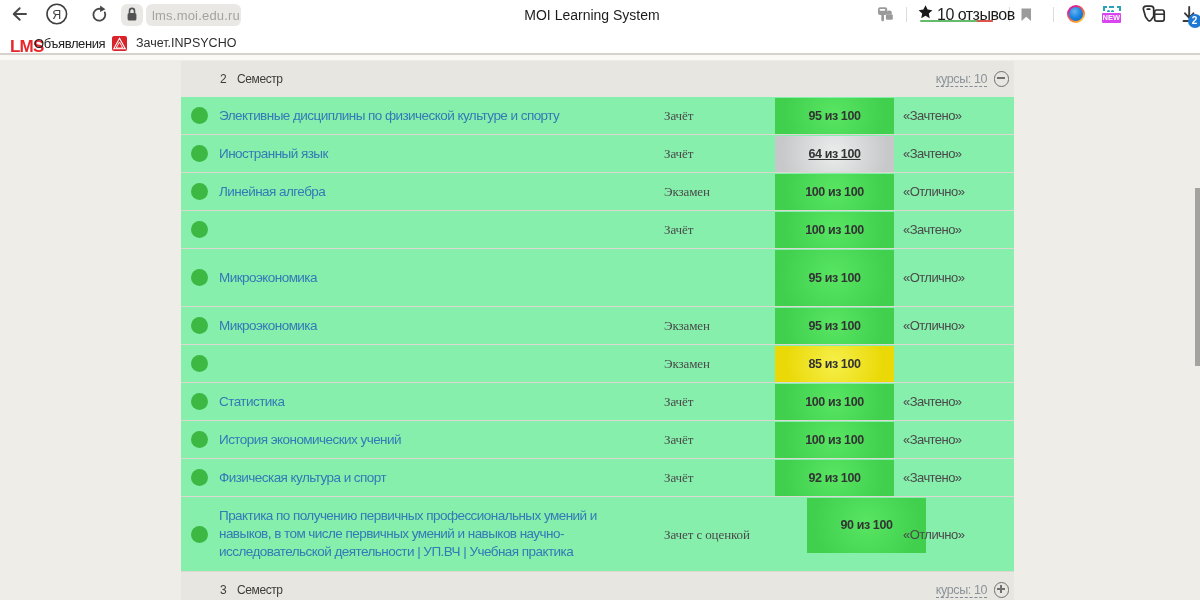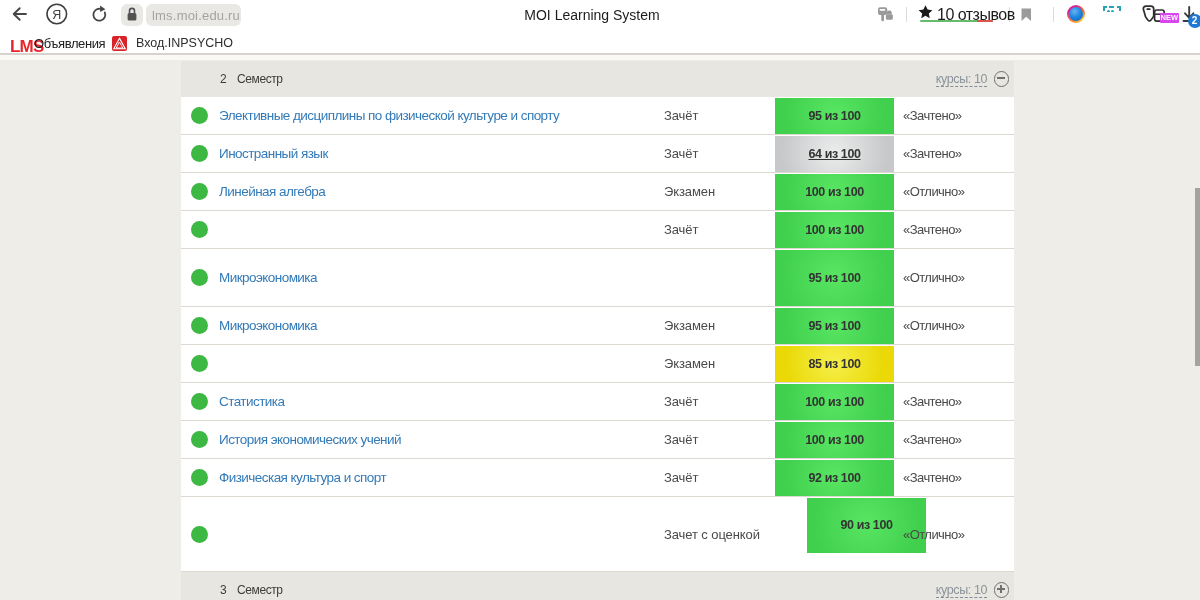--- a/index.html
+++ b/index.html
@@ -10,21 +10,21 @@
 
 #chrome { position:absolute; top:0; left:0; width:1200px; height:55px; background:#fff; border-bottom:2.5px solid #d6d3ce; z-index:5; }
 #strip { position:absolute; top:55px; left:0; width:1200px; height:4.5px; background:#faf9f6; z-index:4; }
 .sep { position:absolute; width:1px; background:#dcdcdc; top:7px; height:15px; }
 .pill { position:absolute; top:4px; height:22px; background:#e9e8e5; border-radius:6px; }
 #urltext { position:absolute; left:152px; top:8px; font-size:13px; color:#a5a3a0; letter-spacing:0.2px; }
 #title { position:absolute; left:492px; width:200px; top:7px; text-align:center; font-size:14px; color:#1c1c1c; }
 #revtext { position:absolute; left:937px; top:6px; font-size:16px; letter-spacing:-0.5px; color:#1d1d1d; }
 #revbar { position:absolute; left:920px; top:19.5px; width:73px; height:2.2px; background:#65ba6b; border-radius:1px; }
 #revbar .red { position:absolute; right:0; top:0; width:16px; height:2.2px; background:#dd544c; border-radius:0 1px 1px 0; }
-#neww { position:absolute; left:1160px; top:12.5px; width:18.5px; height:10px; background:#d946ef; border-radius:1px; color:#fff; font-size:7.5px; font-weight:bold; text-align:center; line-height:10px; letter-spacing:0; }
+#neww { position:absolute; left:1102px; top:12.5px; width:18.5px; height:10px; background:#d946ef; border-radius:1px; color:#fff; font-size:7.5px; font-weight:bold; text-align:center; line-height:10px; letter-spacing:0; }
 .teal { position:absolute; background:#27a3b5; }
 #badge { position:absolute; left:1187.5px; top:14px; width:14px; height:14px; background:#1f78d1; border-radius:50%; color:#fff; font-size:10px; font-weight:bold; text-align:center; line-height:14px; }
 #orb { position:absolute; left:1067px; top:5px; width:18px; height:18px; border-radius:50%;
   background:conic-gradient(from 0deg, #e0218a 0deg, #ff6d2e 70deg, #ffc93c 130deg, #ff8e2b 200deg, #d6219c 290deg, #e0218a 360deg); }
 #orb:after { content:""; position:absolute; left:1.8px; top:1.8px; width:14.4px; height:14.4px; border-radius:50%;
   background:radial-gradient(circle at 40% 32%, #6cb2ea 0%, #1e88e5 45%, #0d5cb8 100%); }
 
 
 #bm-lms { position:absolute; left:10px; top:37px; font-size:17px; font-weight:bold; color:#e8252a; letter-spacing:-0.8px; }
 #bm-t1 { position:absolute; left:34px; top:36px; font-size:13px; letter-spacing:-0.4px; color:#202020; }
@@ -34,24 +34,24 @@
 
 #page { position:absolute; top:56px; left:0; width:1200px; height:544px; background:#efede8; }
 #tbl { position:absolute; left:181px; top:5px; width:833px; }
 .sem { height:36px; background:#e8e6e0; position:relative; }
 .sem .num { position:absolute; left:39px; top:11px; font-size:12px; color:#3e3d39; }
 .sem .lbl { position:absolute; left:56px; top:11px; font-size:12px; letter-spacing:-0.4px; color:#3e3d39; }
 .kursy { position:absolute; right:27px; top:11px; font-size:12.5px; letter-spacing:-0.4px; color:#8b939b; border-bottom:1px dashed #848c96; line-height:14px; }
 .kico { position:absolute; right:5px; top:10px; width:15.5px; height:15.5px; border:1.5px solid #707070; border-radius:50%; }
 .kico:after { content:""; position:absolute; left:2.4px; top:5.4px; width:7.7px; height:1.6px; background:#707070; }
 .kico.plus:before { content:""; position:absolute; left:5.45px; top:2.35px; width:1.6px; height:7.7px; background:#707070; }
-.row { position:relative; background:#ffffff; border-bottom:1.5px solid #ddd9d2; }
+.row { position:relative; background:#86efac; border-bottom:1.5px solid #ddd9d2; }
 .dot { position:absolute; left:9.5px; top:50%; margin-top:-8.5px; width:17px; height:17px; border-radius:50%; background:#3cb843; }
 .name { position:absolute; left:38px; top:0; bottom:0; width:420px; display:flex; align-items:center; font-size:13.5px; color:#337ab7; letter-spacing:-0.55px; line-height:18px; }
-.type { position:absolute; left:483px; top:0; bottom:0; width:115px; display:flex; align-items:center; font-size:13px; color:#4a4a4a; letter-spacing:-0.1px; line-height:17px; }
+.type { position:absolute; left:483px; top:0; bottom:0; width:115px; display:flex; align-items:center; font-size:13px; color:#4a4a4a; letter-spacing:-0.1px; line-height:17px;font-family:Liberation Serif, serif; }
 .score { position:absolute; left:594px; top:0.5px; bottom:0.5px; width:119px; display:flex; align-items:center; justify-content:center; font-size:12.5px; font-weight:bold; letter-spacing:-0.4px; color:#333;
   background:radial-gradient(circle at 50% 45%, #57e562 0%, #41d04e 80%); }
 .score.gray { background:radial-gradient(circle at 50% 45%, #ebecec 0%, #c7c8c9 85%);text-decoration:underline; }
 .score.yellow { background:radial-gradient(circle at 50% 45%, #f6ef4a 0%, #ead907 78%); }
 .grade { position:absolute; left:722px; top:0; bottom:0; width:111px; display:flex; align-items:center; font-size:13px; letter-spacing:-0.55px; color:#4a4a4a; }
 
 #thumb { position:absolute; left:1195px; top:188px; width:5px; height:178px; background:#a5a39f; z-index:6; }
 </style>
 </head>
 <body>
@@ -117,21 +117,21 @@
   <div id="badge">2</div>
 
   <div id="bm-lms">LMS</div>
   <div id="bm-t1">Объявления</div>
   <div id="bm-ico">
     <svg width="15" height="15">
       <path d="M7.5 2.3 L13.2 12.8 H1.8 Z" stroke="#fff" stroke-width="1.1" fill="none"></path>
       <path d="M7.5 6 L10.8 12 H4.2 Z" stroke="#fff" stroke-width="0.9" fill="none"></path>
     </svg>
   </div>
-  <div id="bm-t2">Вход.INPSYCHO</div>
+  <div id="bm-t2">Зачет.INPSYCHO</div>
 </div>
 <div id="strip"></div>
 
 <div id="page">
   <div id="tbl">
     <div class="sem">
         <span class="num">2</span>
         <span class="lbl">Семестр</span>
         <span class="kursy">курсы: 10</span>
         <span class="kico"></span>
@@ -198,20 +198,21 @@
     </div>
     <div class="row" style="height:38px;">
       <div class="dot"></div>
       <div class="name">Физическая культура и спорт</div>
       <div class="type">Зачёт</div>
       <div class="score">92 из 100</div>
       <div class="grade">«Зачтено»</div>
     </div>
     <div class="row" style="height:75px;">
       <div class="dot"></div>
+      <div class="name">Практика по получению первичных профессиональных умений и<br>навыков, в том числе первичных умений и навыков научно-<br>исследовательской деятельности | УП.ВЧ | Учебная практика</div>
       <div class="type" style="white-space:nowrap;">Зачет с оценкой</div>
       <div class="score" style="bottom:18px;margin-left:32px;">90 из 100</div>
       <div class="grade">«Отлично»</div>
     </div>
     <div class="sem">
         <span class="num">3</span>
         <span class="lbl">Семестр</span>
         <span class="kursy">курсы: 10</span>
         <span class="kico plus"></span>
       </div>

